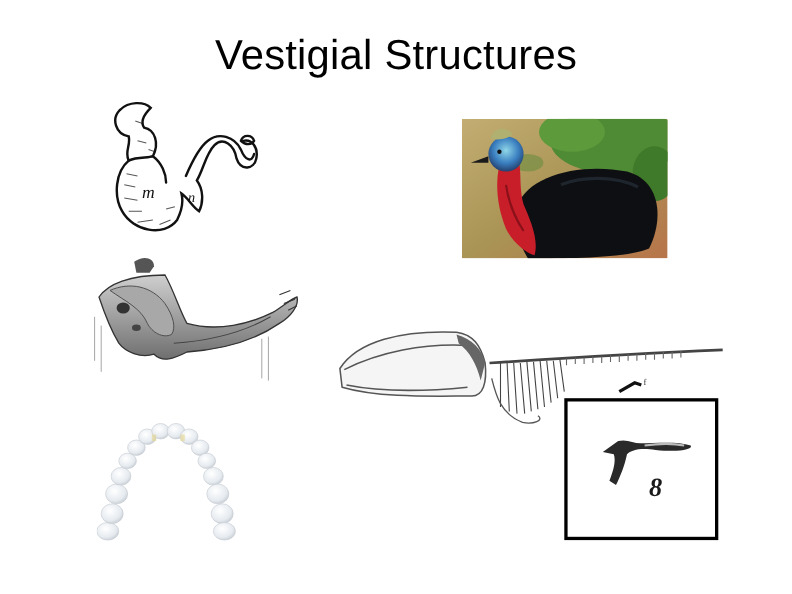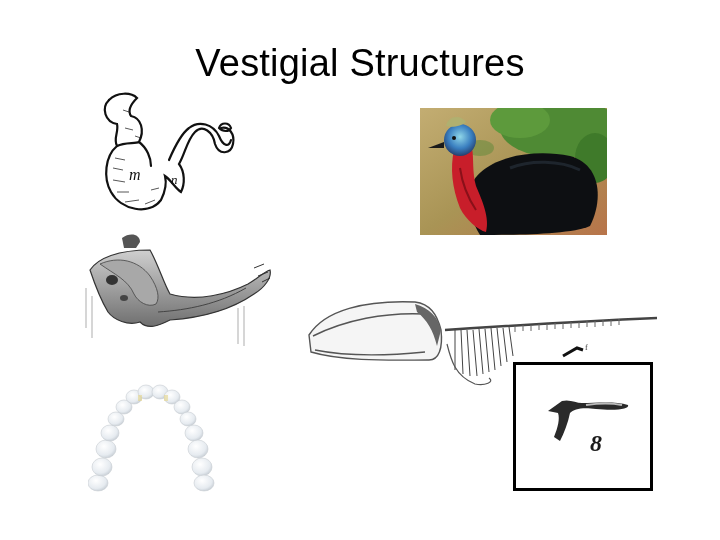--- a/index.html
+++ b/index.html
@@ -1,18 +1,18 @@
 <!DOCTYPE html>
 <html><head>
 <meta charset="utf-8">
 <style>
   html, body { margin:0; padding:0; }
   body { width:720px; height:540px; background:#ffffff; position:relative; overflow:hidden;
          font-family: "Liberation Sans", "DejaVu Sans", sans-serif; }
-  .title { position:absolute; left:0; top:42px; width:720px; text-align:center;
+  .title { position:absolute; left:0; top:30px; width:720px; text-align:center;
            font-size:38px; color:#000; letter-spacing:0.2px; }
   .fig { position:absolute; }
   svg { display:block; }
 </style>
 </head>
 <body>
 
 <div class="title">Vestigial Structures</div>
 
 <div class="fig" style="left:95px; top:88px; width:150px; height:130px;">

